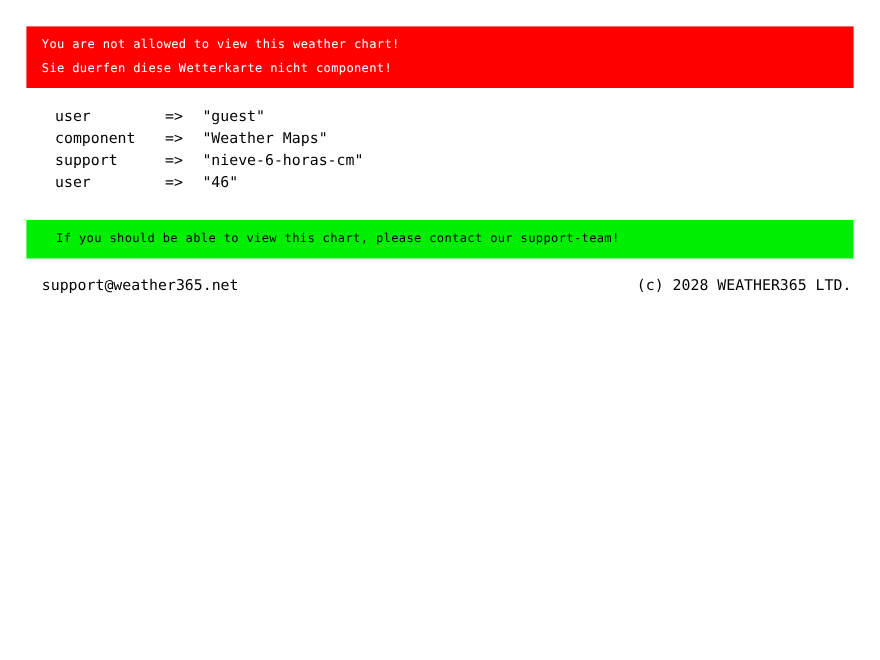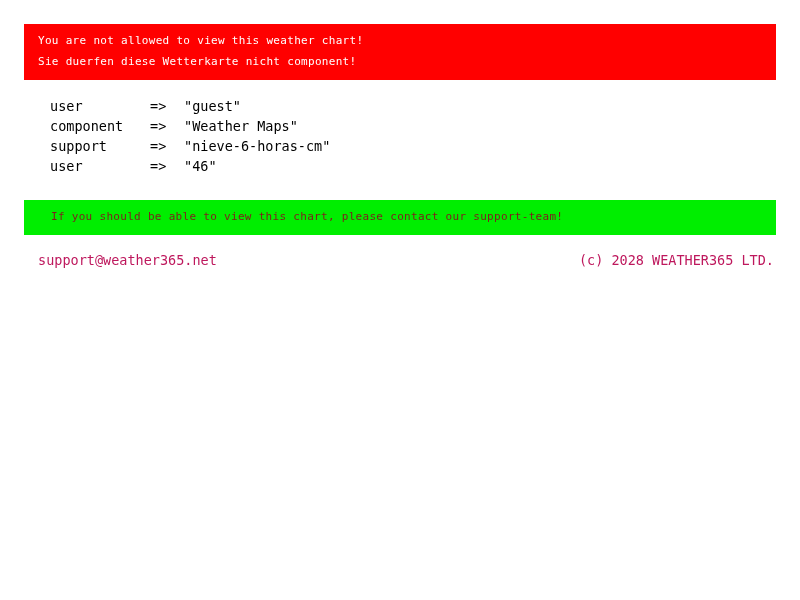--- a/index.html
+++ b/index.html
@@ -31,21 +31,21 @@
     letter-spacing: 0.3px;
   }
   .banner-error {
     top: 24px;
     background: #ff0000;
     color: #ffffff;
   }
   .banner-ok {
     top: 200px;
     background: #00ee00;
-    color: #7f1d1d;
+    color: #000000;
     padding-left: 27px;
   }
   .banner-line {
     white-space: pre;
   }
   .params {
     position: absolute;
     left: 38px;
     top: 96px;
     border-collapse: collapse;
@@ -70,21 +70,21 @@
     top: 250px;
     left: 38px;
     width: 736px;
     display: flex;
     justify-content: space-between;
     font-size: 13.5px;
     line-height: 20px;
     white-space: pre;
   }
   .footer span {
-    color: #be185d;
+    color: #000000;
   }
 </style>
 </head>
 <body>
 
 <div class="page">
 
   <div class="banner banner-error">
     <div class="banner-line">You are not allowed to view this weather chart!</div>
     <div class="banner-line">Sie duerfen diese Wetterkarte nicht component!</div>

